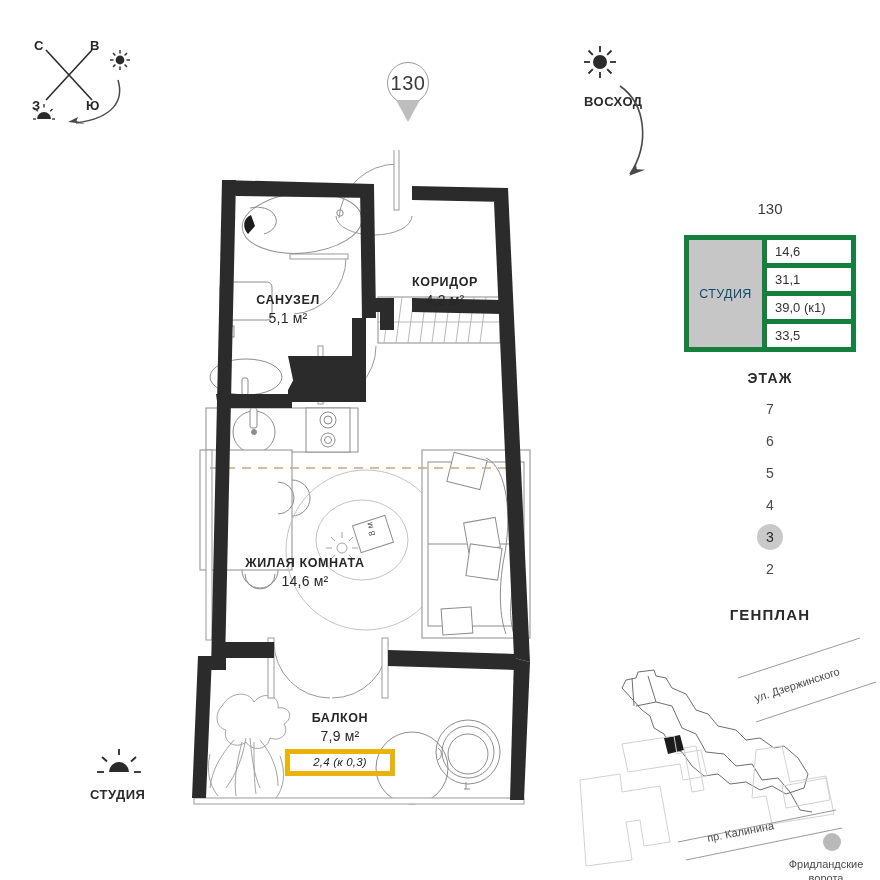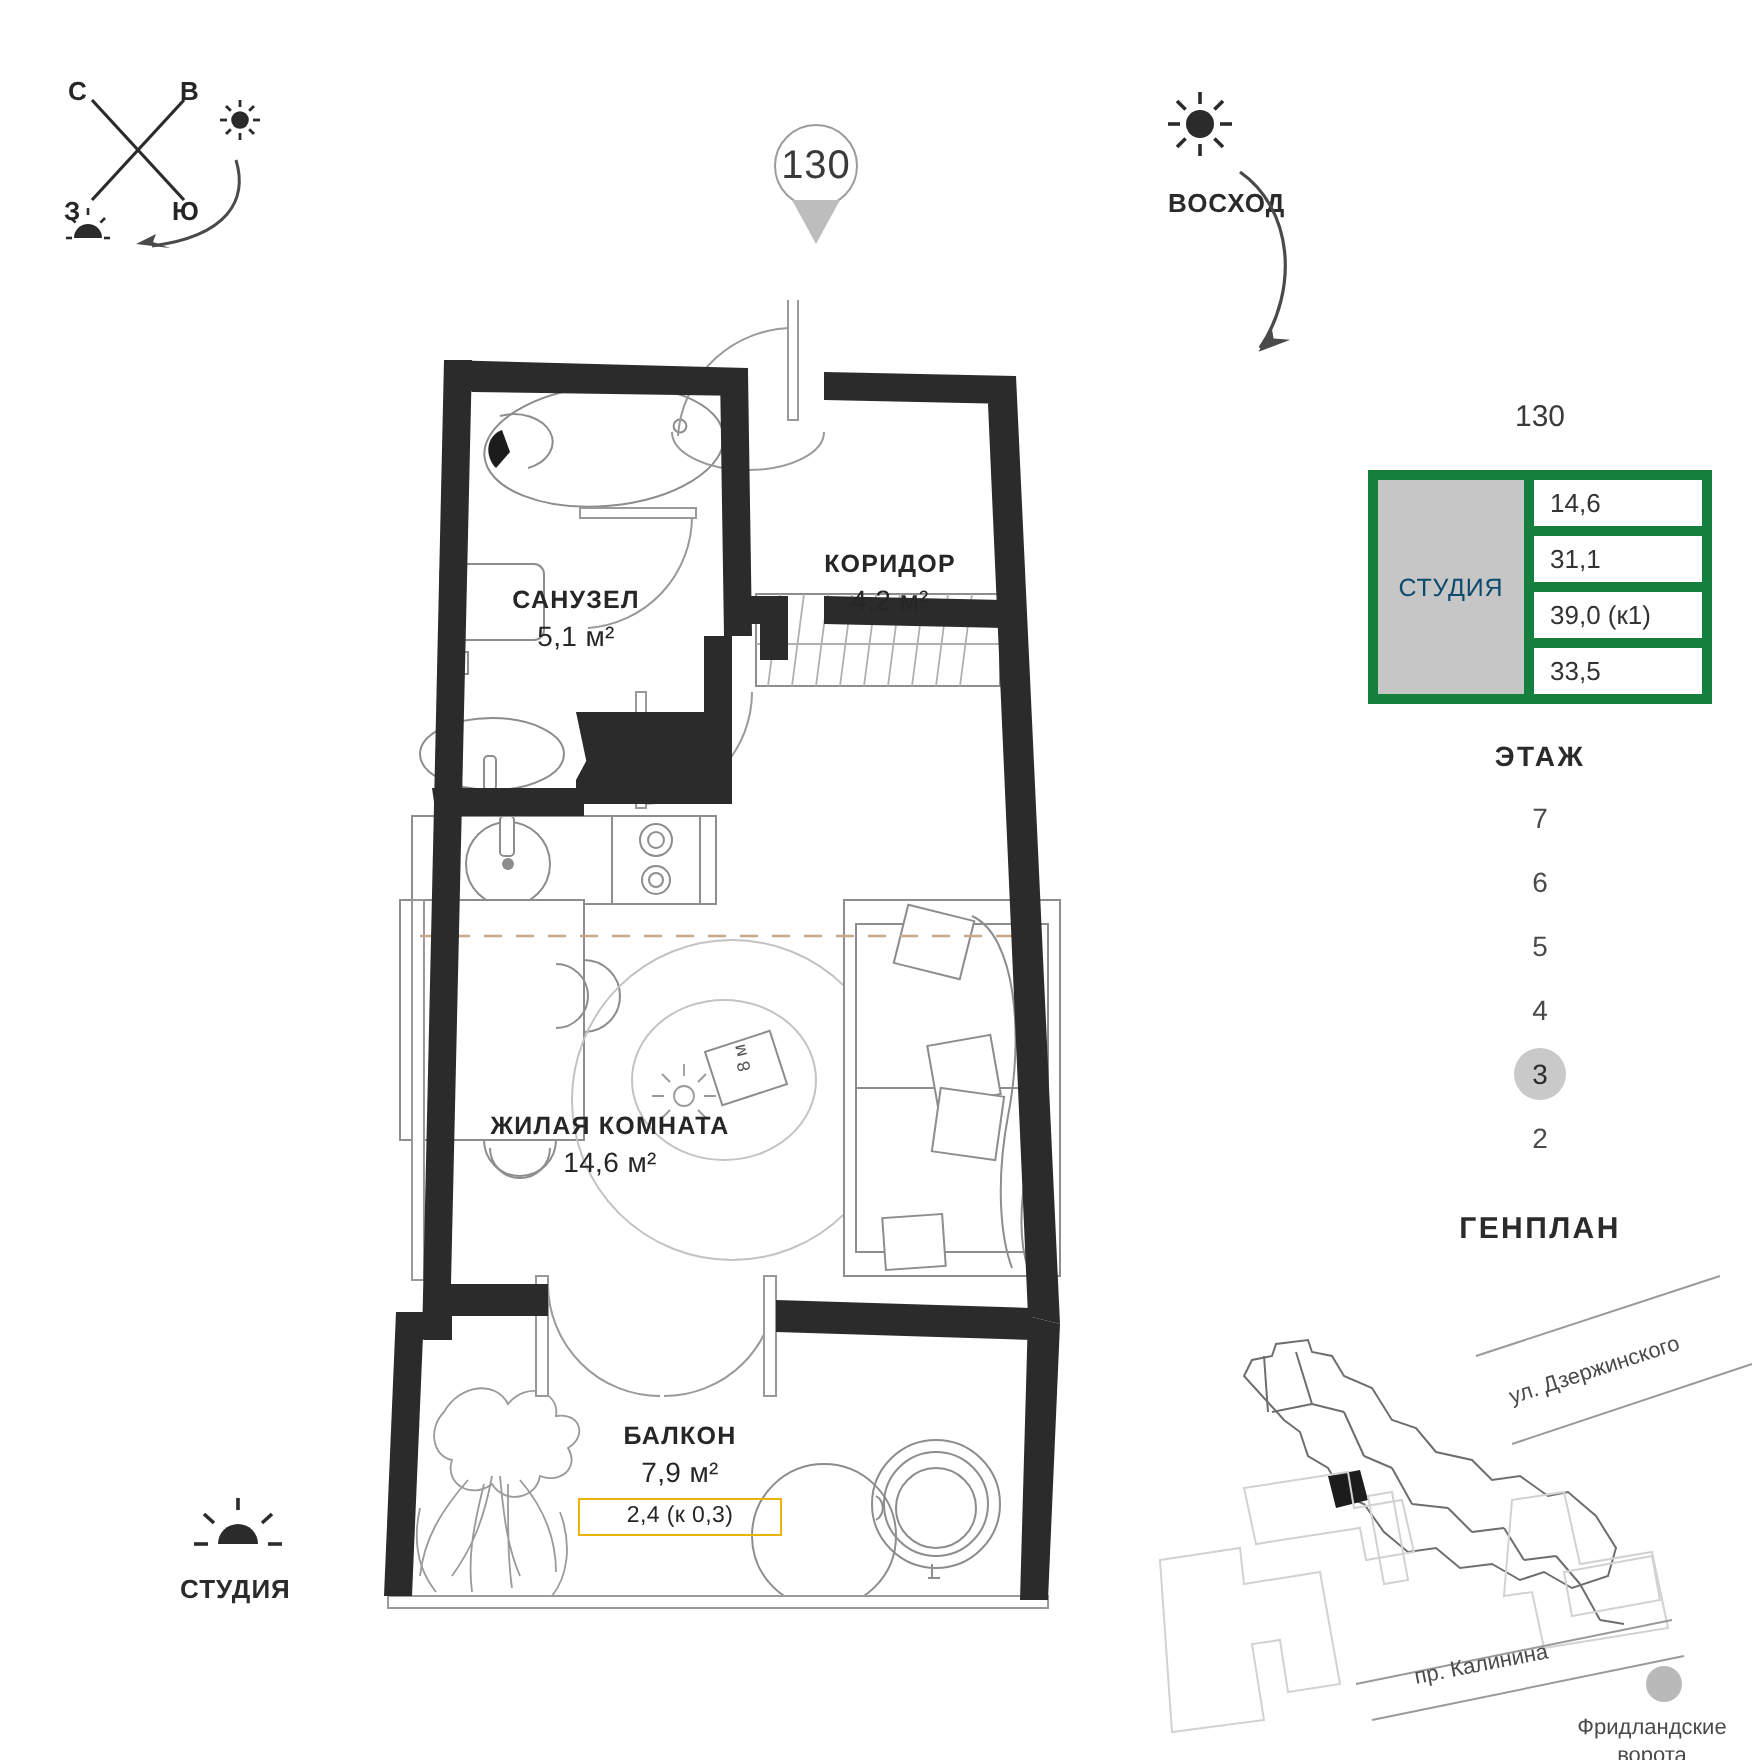--- a/index.html
+++ b/index.html
@@ -38,22 +38,22 @@
 
   
   #plan { left: 150px; top: 150px; width: 430px; height: 660px; }
   .room-label {
     position:absolute; text-align:center; line-height:1.35;
     font-size: 12.5px; font-weight: 700; letter-spacing:.6px; color:#262626;
     white-space:nowrap;
   }
   .room-label .area { font-weight: 400; font-size: 14px; letter-spacing:.2px; }
   .boxed {
-    display:inline-block; border:1px solid #eab308; padding:1px 23px;
-    font-size: 11.5px; font-weight:400; letter-spacing:.2px; margin-top:3px;
+    display:inline-block; border:5px solid #eab308; padding:1px 23px;
+    font-size: 11.5px; font-weight:400; letter-spacing:.2px; margin-top:3px;font-style:italic;
   }
 
   
   #panel { left: 660px; top: 196px; width: 220px; }
   .panel-title {
     font-size: 15px; font-weight: 700; letter-spacing: 1.2px;
     text-align:center; color:#1f1f1f;
   }
   .panel-sub { font-size: 15px; text-align:center; color:#3a3a3a; margin-top:4px; }
 

